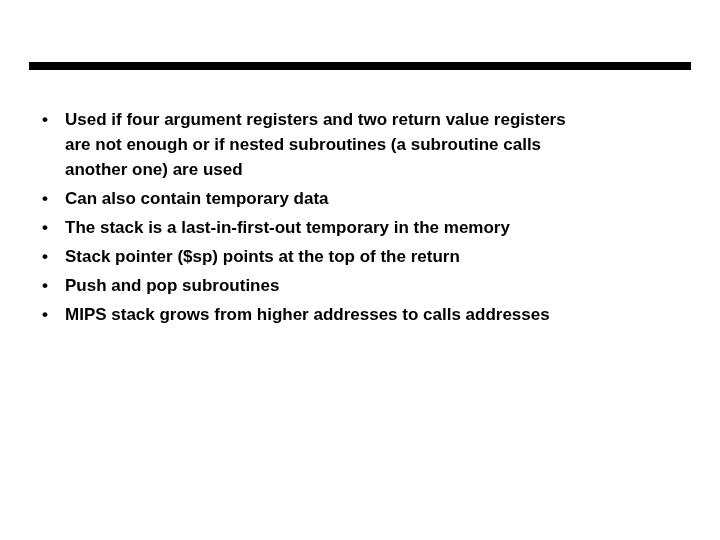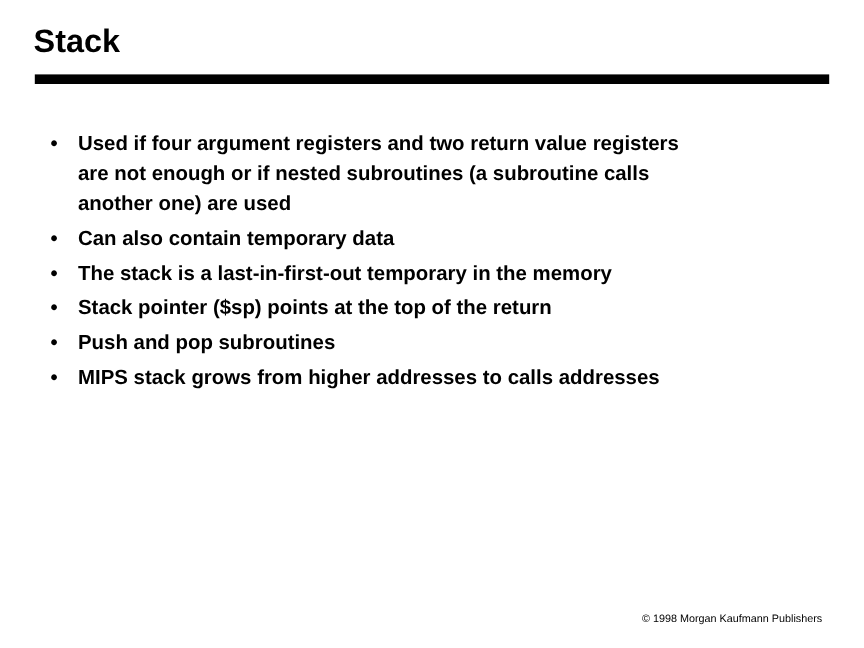--- a/index.html
+++ b/index.html
@@ -68,21 +68,20 @@
       font-weight: normal;
       line-height: 12px;
       color: #000000;
     }
   </style>
 </head>
 <body>
 
 <div class="slide">
 
-  <div class="slide-title">Stack</div>
 
   <div class="title-rule"></div>
 
   <ul class="bullets">
     <li>
       <span class="marker">•</span>
       <span class="li-text">Used if four argument registers and two return value registers
 are not enough or if nested subroutines (a subroutine calls
 another one) are used</span>
     </li>
@@ -101,15 +100,14 @@
     <li>
       <span class="marker">•</span>
       <span class="li-text">Push and pop subroutines</span>
     </li>
     <li>
       <span class="marker">•</span>
       <span class="li-text">MIPS stack grows from higher addresses to calls addresses</span>
     </li>
   </ul>
 
-  <div class="footer-credit">© 1998 Morgan Kaufmann Publishers</div>
 
 </div>
 
 </body></html>

